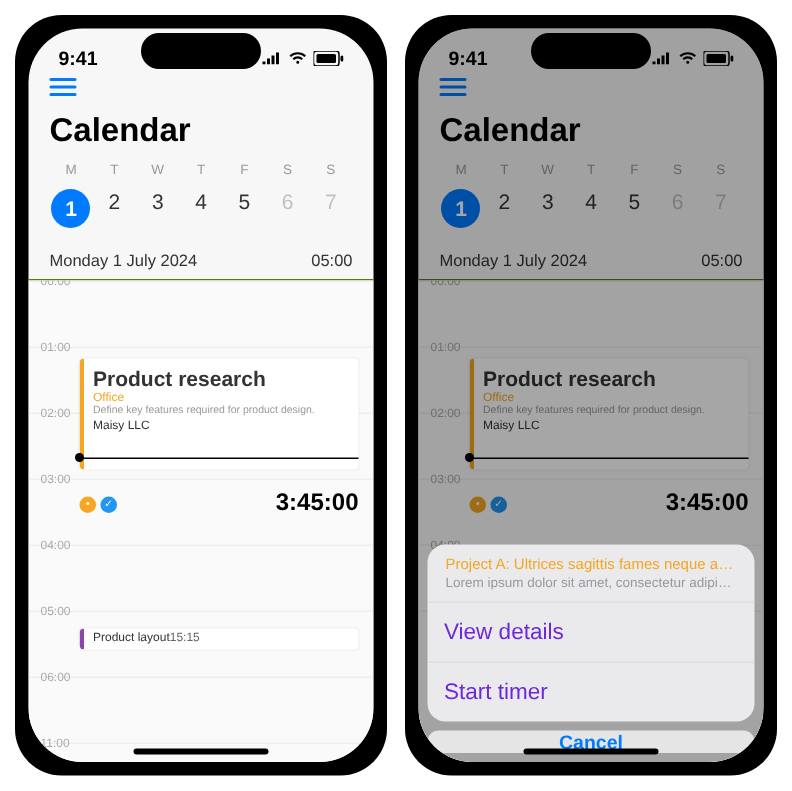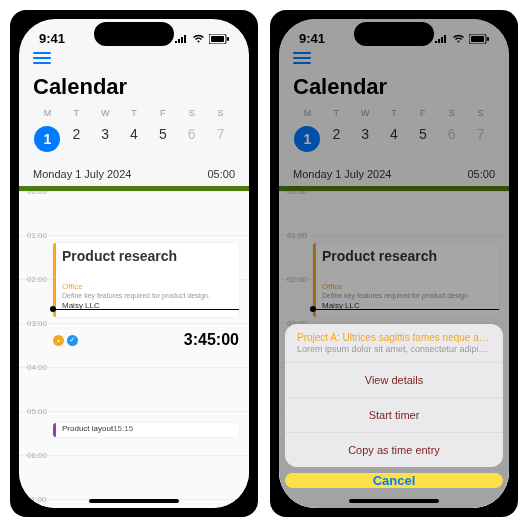--- a/index.html
+++ b/index.html
@@ -1,61 +1,61 @@
 <!DOCTYPE html>
 <html><head>
 <meta charset="utf-8">
 <style>
 *{box-sizing:border-box;margin:0;padding:0;font-family:-apple-system,BlinkMacSystemFont,sans-serif}
 body{background:#fff;display:flex;gap:12px;padding:10px;justify-content:center}
-.phone{width:248px;height:507px;background:#000;border-radius:16px;padding:9px;position:relative}
+.phone{width:248px;height:507px;background:#000;border-radius:31px;padding:9px;position:relative}
 .screen{width:100%;height:100%;background:#f7f7f8;border-radius:36px;overflow:hidden;position:relative;display:flex;flex-direction:column}
 .notch{position:absolute;top:12px;left:50%;transform:translateX(-50%);width:80px;height:24px;background:#000;border-radius:14px;z-index:100}
 .status{display:flex;justify-content:space-between;align-items:center;padding:12px 20px 2px;font-size:13px;font-weight:600}
 .sicons{display:flex;gap:4px;align-items:center}
 .header{padding:4px 14px 6px}
 .menu{width:18px;height:12px;display:flex;flex-direction:column;justify-content:space-between;margin-bottom:10px}
 .menu span{height:2px;background:#007aff;border-radius:1px}
 .title{font-size:22px;font-weight:700;margin-bottom:8px}
 .week{display:flex;justify-content:space-between}
 .dow{flex:1;text-align:center;font-size:9px;color:#999;font-weight:500;margin-bottom:4px}
 .days{display:flex;justify-content:space-between}
 .day{flex:1;text-align:center;font-size:14px;color:#333;padding:4px 0}
 .day.sel span{background:#007aff;color:#fff;width:26px;height:26px;border-radius:50%;display:inline-flex;align-items:center;justify-content:center;font-weight:600}
 .day.dim{color:#c0c0c0}
-.datebar{display:flex;justify-content:space-between;padding:6px 14px;font-size:11px;color:#333;border-bottom:5px solid #4d7c0f}
+.datebar{display:flex;justify-content:space-between;padding:6px 14px;font-size:11px;color:#333;border-bottom:1px solid #4d7c0f}
 .timeline{flex:1;overflow:hidden;position:relative;background:#fafafa}
 .hour{position:absolute;left:0;right:0;height:44px;border-top:1px solid #eee}
 .hlabel{position:absolute;left:8px;top:-5px;font-size:8px;color:#aaa}
 .event{position:absolute;left:34px;right:10px;background:#fff;border-radius:3px;padding:5px 6px;box-shadow:0 0 2px rgba(0,0,0,0.08)}
 .ev1{top:52px;height:74px;border-left:3px solid #f5a623}
 .ev2{top:232px;height:14px;border-left:3px solid #8e44ad;padding:1px 6px}
 .etitle{font-size:14px;font-weight:600;color:#333}
-.eoffice{font-size:8px;color:#f5a623;margin-top:18px}
+.eoffice{font-size:8px;color:#f5a623;margin-top:0}
 .edesc{font-size:7px;color:#999;margin-top:1px}
 .eclient{font-size:8px;color:#333;margin-top:2px;font-weight:500}
 .nowline{position:absolute;left:34px;right:10px;top:118px;height:1px;background:#000}
 .nowdot{position:absolute;left:31px;top:115px;width:6px;height:6px;background:#000;border-radius:50%}
 .badges{position:absolute;left:34px;right:10px;top:140px;display:flex;justify-content:space-between;align-items:center}
 .bicons{display:flex;gap:3px}
 .bicon{width:11px;height:11px;border-radius:50%;background:#f5a623;display:flex;align-items:center;justify-content:center;color:#fff;font-size:7px}
 .bicon.b2{background:#2196f3}
 .timer{font-size:16px;font-weight:600}
 .ev2row{display:flex;align-items:center}
 .ev2t{font-size:8px;color:#333}
 .ev2d{font-size:8px;color:#666}
 .homebar{position:absolute;bottom:5px;left:50%;transform:translateX(-50%);width:90px;height:4px;background:#000;border-radius:3px}
 .overlay{position:absolute;inset:0;background:rgba(0,0,0,0.35);display:flex;flex-direction:column;justify-content:flex-end;padding:6px;border-radius:36px}
 .sheet{background:#eaeaec;border-radius:12px;overflow:hidden;margin-bottom:6px}
 .shead{padding:8px 12px;border-bottom:1px solid #ddd}
 .sht{font-size:10px;color:#f5a623;font-weight:500;white-space:nowrap;overflow:hidden;text-overflow:ellipsis}
 .shs{font-size:9px;color:#999;white-space:nowrap;overflow:hidden;text-overflow:ellipsis;margin-top:1px}
-.sitem{padding:11px;text-align:center;font-size:11px;color:#7f1d1d;border-bottom:1px solid #ddd}
+.sitem{padding:11px;text-align:left;font-size:15px;color:#6d28d9;border-bottom:1px solid #ddd}
 .sitem:last-child{border:0}
-.cancel{background:#fde047;border-radius:12px;text-align:center;font-size:13px;color:#007aff;font-weight:600;margin-bottom:14px}
+.cancel{background:#e5e5e5;border-radius:12px;text-align:center;font-size:13px;color:#007aff;font-weight:600;}
 svg{display:block}
 </style>
 </head>
 <body>
 
 <div class="phone">
   <div class="notch"></div>
   <div class="screen">
     <div class="status">
       <span>9:41</span>
@@ -240,19 +240,18 @@
       </div>
     </div>
     <div class="overlay">
       <div class="sheet">
         <div class="shead">
           <div class="sht">Project A: Ultrices sagittis fames neque amet neque ne...</div>
           <div class="shs">Lorem ipsum dolor sit amet, consectetur adipiscing elit...</div>
         </div>
         <div class="sitem">View details</div>
         <div class="sitem">Start timer</div>
-        <div class="sitem">Copy as time entry</div>
       </div>
       <div class="cancel">Cancel</div>
     </div>
     <div class="homebar"></div>
   </div>
 </div>
 
 </body></html>

